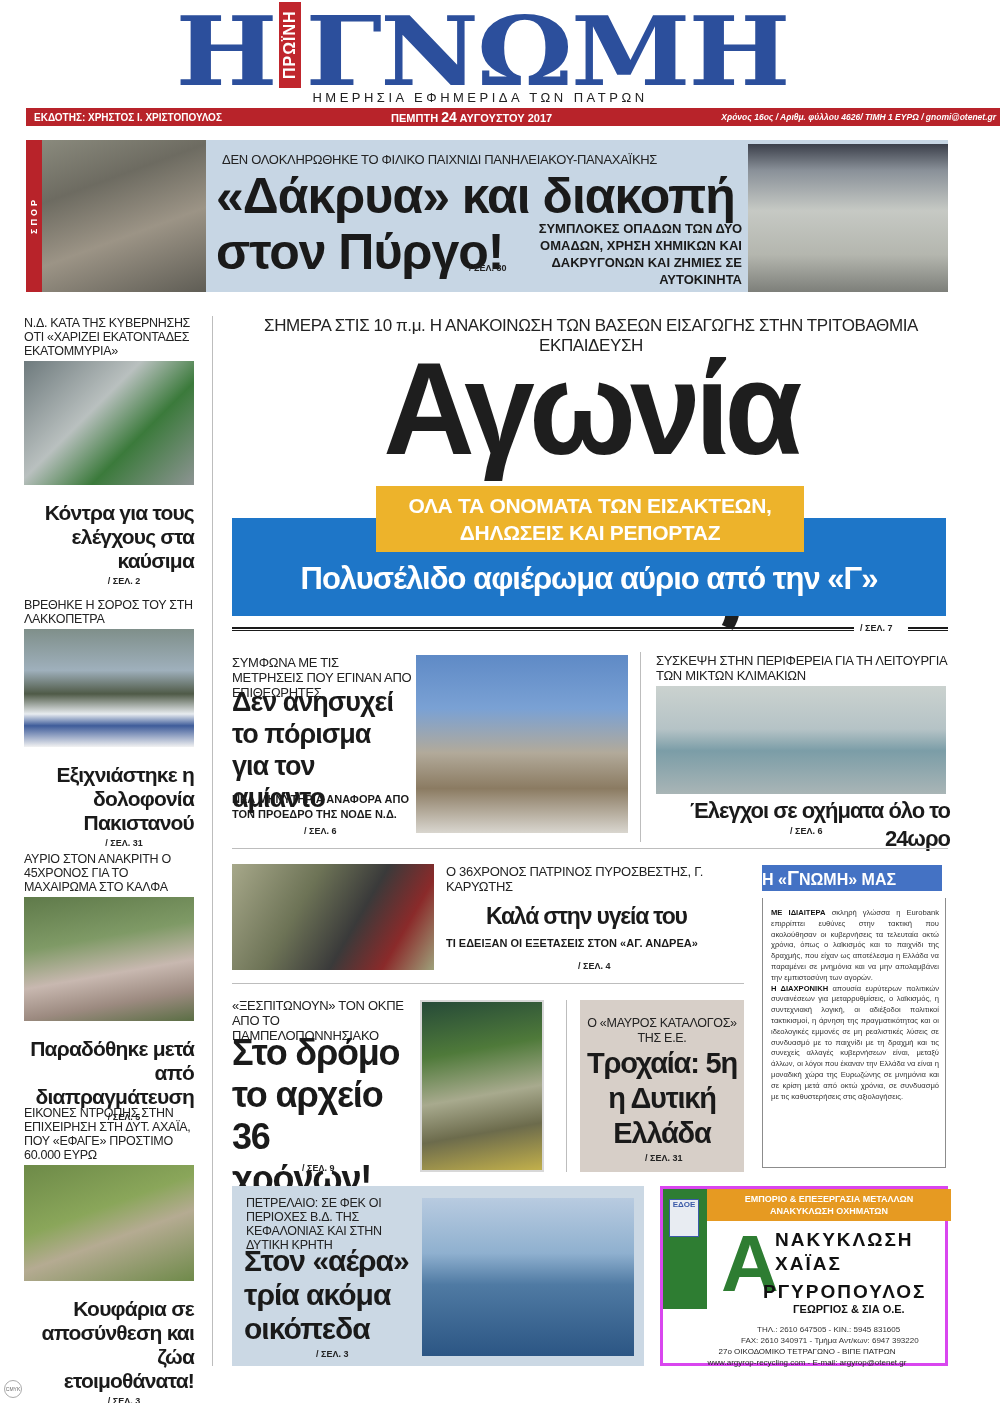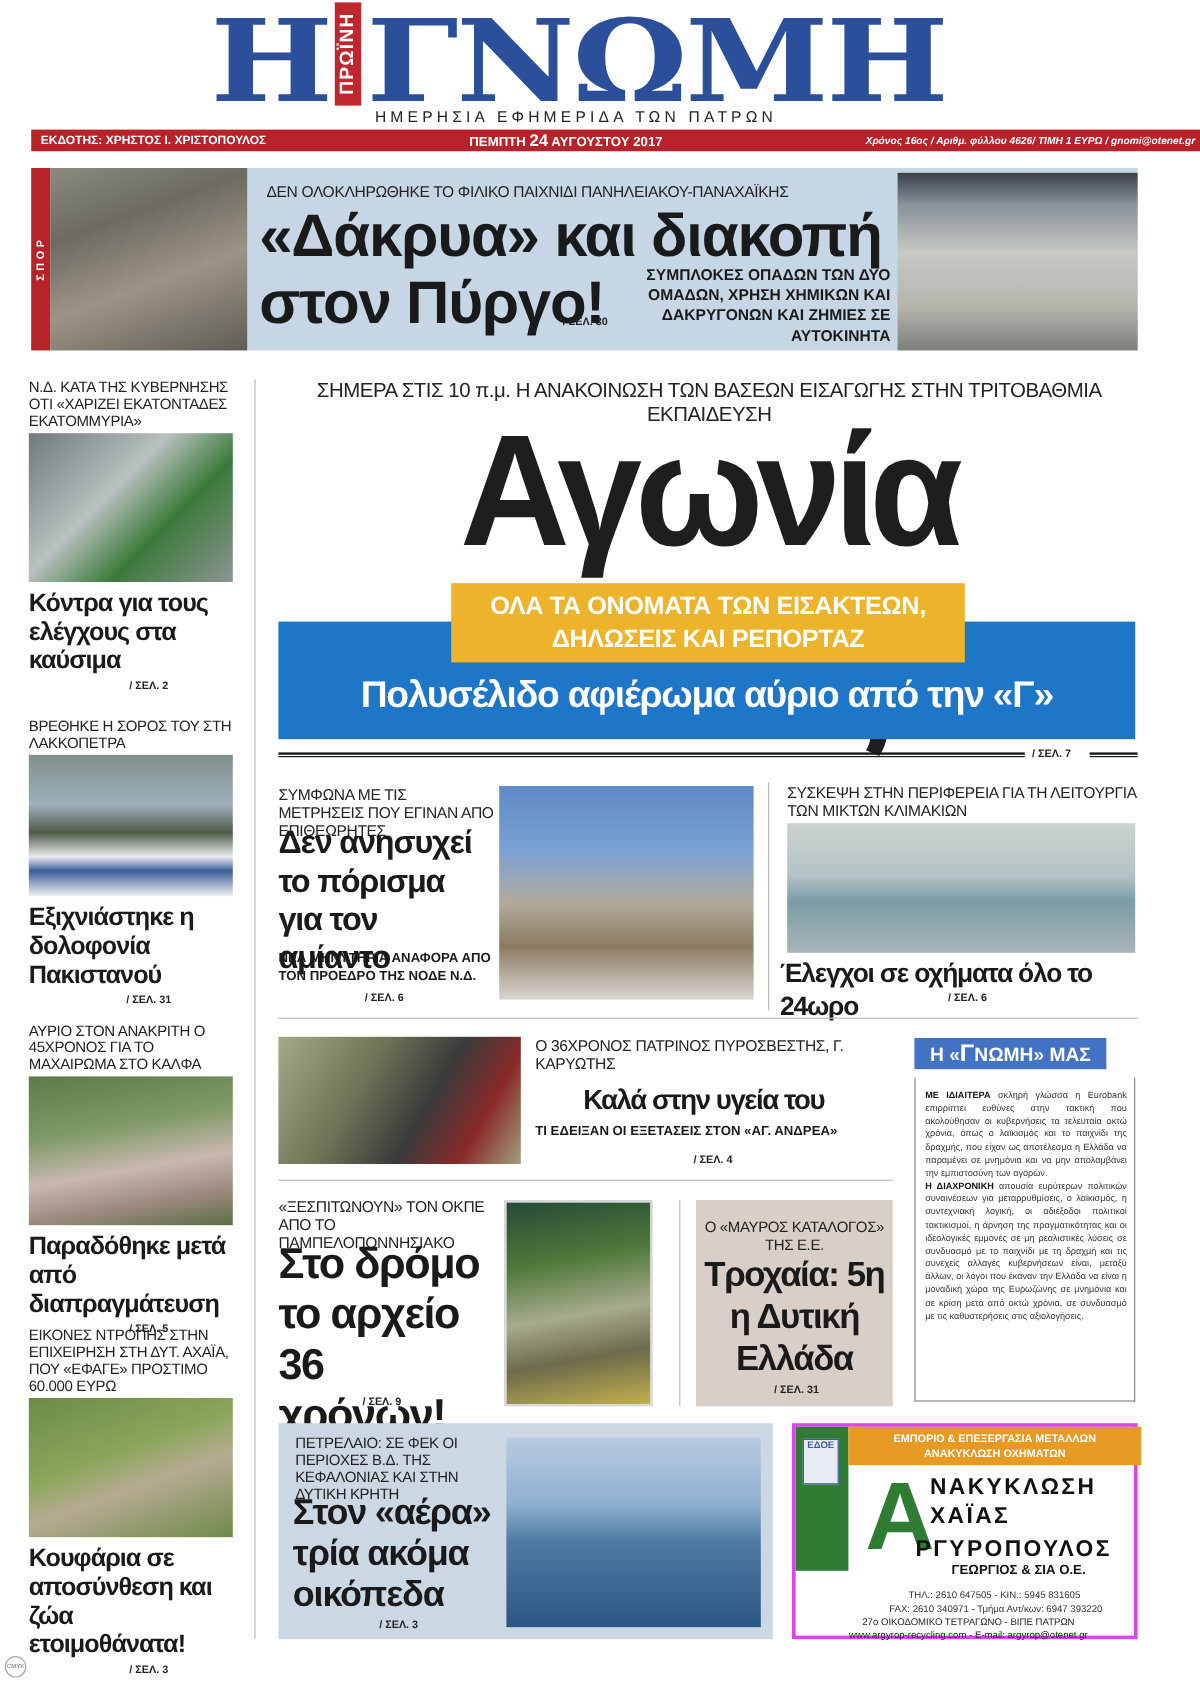--- a/index.html
+++ b/index.html
@@ -29,21 +29,21 @@
   #sport-hl1 { left: 190px; top: 28px; font-size: 50px; line-height: 56px; }
   #sport-hl2 { left: 190px; top: 84px; font-size: 50px; line-height: 56px; }
   #sport-sel { left: 443px; top: 123px; }
   #sport-deck { left: 480px; top: 80px; width: 236px; text-align: right; font-size: 13px; line-height: 17px; font-weight: bold; color: #1a1a1a; }
 
   
   #left-col { left: 24px; top: 316px; width: 170px; }
   .lstory { position: absolute; left: 0; width: 170px; }
   .lstory .kicker { font-size: 12.5px; line-height: 14px; }
   .lstory .pic { width: 170px; margin-top: 3px; }
-  .lstory .hl { font-size: 21px; line-height: 24px; margin-top: 6px; letter-spacing: -0.8px; }
+  .lstory .hl { font-size: 21px; line-height: 24px; margin-top: 16px; letter-spacing: -0.8px; text-align: right; }
   .lstory .sel { text-align: center; margin-top: 3px; padding-left: 30px; }
   #col-rule { left: 212px; top: 316px; width: 1px; height: 1050px; background: #bdbdbd; }
 
   
   #lead-kicker { left: 236px; top: 316px; width: 710px; font-size: 17px; text-align: center; color: #222; letter-spacing: -0.4px; }
   #lead-hl { left: 232px; top: 334px; width: 716px; text-align: center; font-size: 132px; line-height: 150px; font-weight: bold; letter-spacing: -6px; color: #1e1e1e; transform: scaleX(0.96); }
   #lead-blue { left: 232px; top: 518px; width: 714px; height: 98px; background: #1e76c8; }
   #lead-yellow { left: 376px; top: 486px; width: 428px; height: 66px; background: #edb32b; color: #fff; font-weight: bold; font-size: 21px; line-height: 27px; text-align: center; padding-top: 6px; letter-spacing: -0.3px; }
   #lead-bluetext { left: 232px; top: 556px; width: 714px; text-align: center; color: #fff; font-weight: bold; font-size: 31px; line-height: 46px; letter-spacing: -1px; }
   #lead-rule1 { left: 232px; top: 627px; width: 622px; height: 4px; border-top: 2px solid #1a1a1a; border-bottom: 1px solid #1a1a1a; }
@@ -54,35 +54,35 @@
   #asb-kicker { left: 232px; top: 655px; width: 180px; font-size: 13px; line-height: 15px; }
   #asb-hl { left: 232px; top: 686px; width: 180px; font-size: 27px; line-height: 32px; }
   #asb-deck { left: 232px; top: 792px; width: 180px; font-size: 11px; line-height: 15px; font-weight: bold; }
   #asb-sel { left: 304px; top: 826px; }
   #asb-photo { left: 416px; top: 655px; width: 212px; height: 178px; background: linear-gradient(180deg, #5f8ac6 0%, #7aa1d4 30%, #b2aa9a 55%, #8b7b62 75%, #d9d6cf 100%); }
   #asb-rule { left: 640px; top: 652px; width: 1px; height: 190px; background: #bdbdbd; }
 
   
   #meet-kicker { left: 656px; top: 653px; width: 292px; font-size: 13px; line-height: 15px; }
   #meet-photo { left: 656px; top: 686px; width: 290px; height: 108px; background: linear-gradient(180deg, #cbd2cf 0%, #b5c3c6 40%, #7b9da7 60%, #a9b5b6 100%); }
-  #meet-hl { left: 650px; top: 797px; width: 300px; font-size: 22px; line-height: 28px; text-align: left; letter-spacing: -1px; }
+  #meet-hl { left: 650px; top: 797px; width: 300px; font-size: 22px; line-height: 28px; text-align: right; letter-spacing: -1px; }
   #meet-sel { left: 790px; top: 826px; }
 
   #mid-rule1 { left: 232px; top: 848px; width: 716px; height: 1px; background: #bdbdbd; }
 
   
   #ff-photo { left: 232px; top: 864px; width: 202px; height: 106px; background: linear-gradient(120deg, #a7a88a 0%, #6d7356 35%, #3a3a3a 60%, #8a2a2a 80%, #9ea17b 100%); }
   #ff-kicker { left: 446px; top: 864px; width: 300px; font-size: 13px; line-height: 15px; }
   #ff-hl { left: 446px; top: 897px; width: 300px; font-size: 23px; line-height: 38px; letter-spacing: -1.2px; margin-left: 40px; }
   #ff-deck { left: 446px; top: 937px; width: 300px; font-size: 11px; font-weight: bold; }
   #ff-sel { left: 578px; top: 961px; }
   #mid-rule2 { left: 232px; top: 983px; width: 512px; height: 1px; background: #bdbdbd; }
 
   
-  #edit-head { left: 762px; top: 865px; width: 160px; height: 26px; background: #4472c4; color: #fff; font-weight: bold; font-size: 16px; text-align: center; line-height: 26px; }
+  #edit-head { left: 762px; top: 865px; width: 180px; height: 26px; background: #4472c4; color: #fff; font-weight: bold; font-size: 16px; text-align: left; line-height: 26px; }
   #edit-head .g { font-size: 20px; }
   #edit-box { left: 762px; top: 898px; width: 184px; height: 270px; border: 1px solid #8c8c8c; border-top: none; padding: 10px 6px 0 8px; font-size: 7.6px; line-height: 10.8px; color: #333; text-align: justify; }
   #edit-box p { margin-bottom: 0; text-indent: 0; }
   #edit-box b { color: #111; }
 
   
   #okpe-kicker { left: 232px; top: 998px; width: 180px; font-size: 13px; line-height: 15px; }
   #okpe-hl { left: 232px; top: 1032px; width: 180px; font-size: 36px; line-height: 42px; letter-spacing: -1.2px; }
   #okpe-sel { left: 302px; top: 1163px; }
   #okpe-photo { left: 420px; top: 1000px; width: 124px; height: 172px; background: linear-gradient(170deg, #264a38 0%, #4f7a3a 30%, #a8aa8e 55%, #6c6b4c 75%, #c2b04b 100%); border: 2px solid #d8d8d8; }

